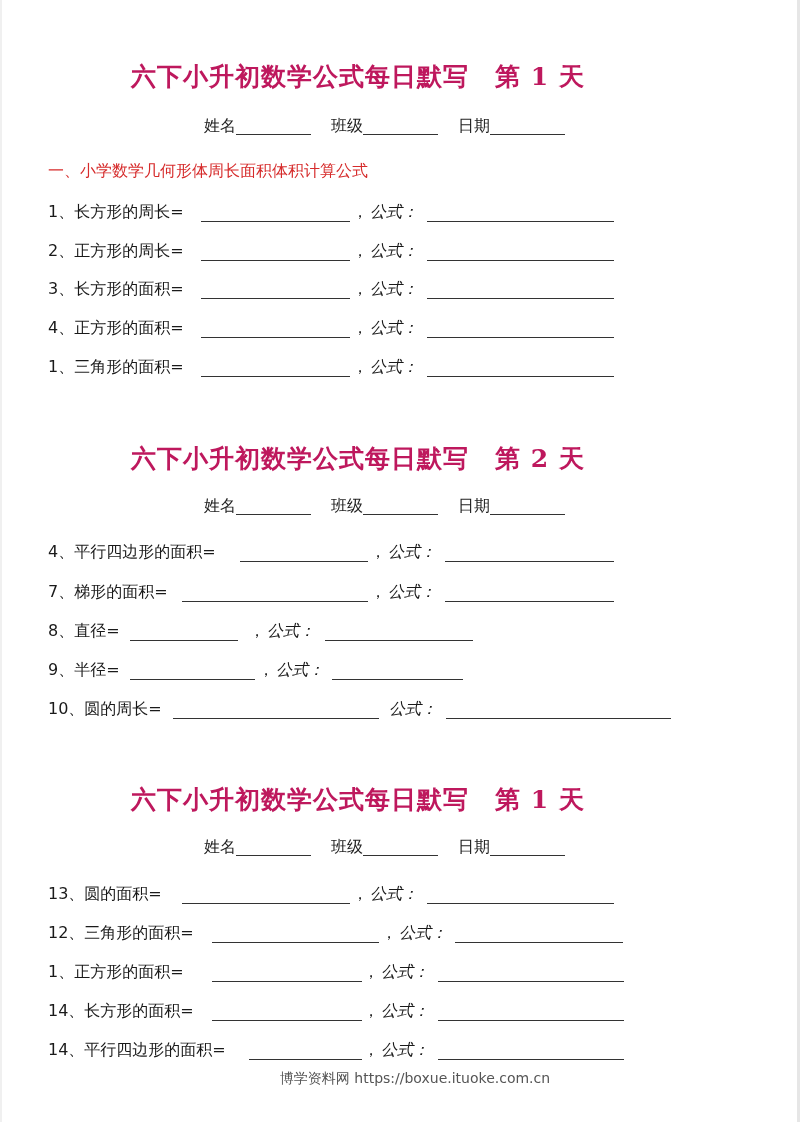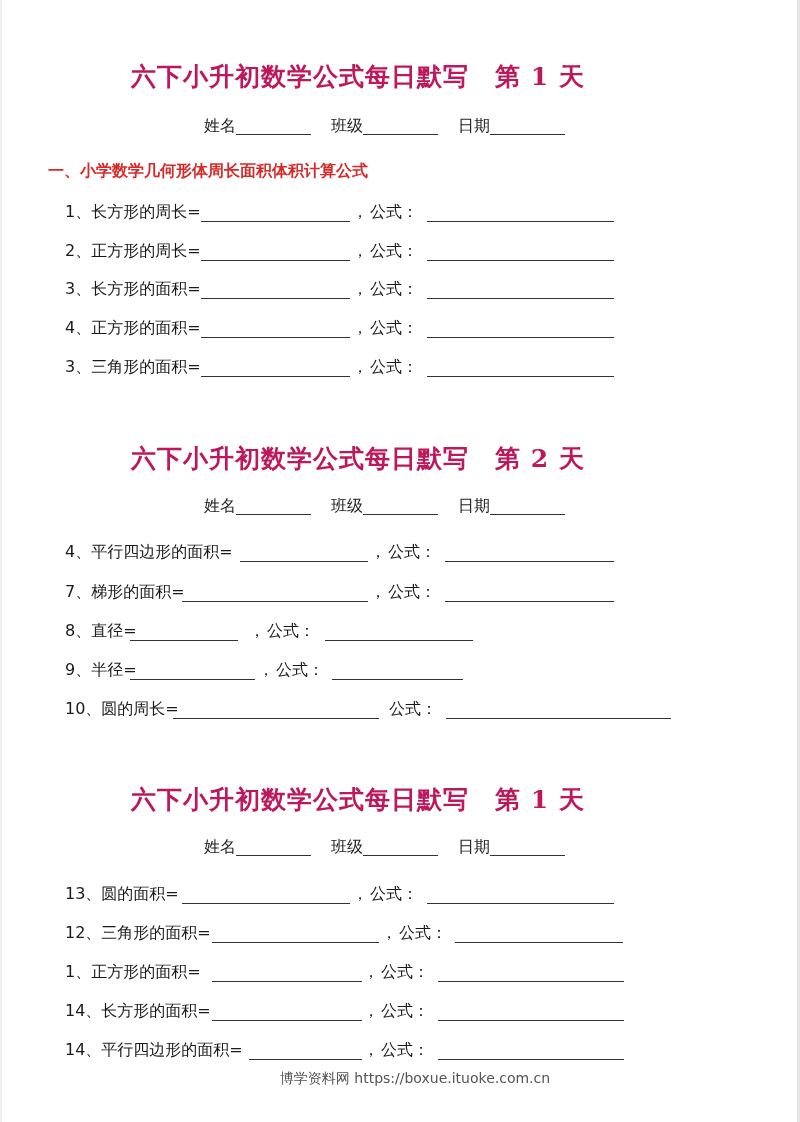--- a/index.html
+++ b/index.html
@@ -24,24 +24,24 @@
   .info .lbl { display: inline-block; }
   .info .blank { display: inline-block; width: 75px; border-bottom: 1px solid #333; height: 16px; margin-right: 20px; }
   .info .blank.last { margin-right: 0; }
   .heading {
     position: absolute; left: 48px; font-size: 16px; color: #d62b2b; white-space: nowrap;
   }
   .row {
     position: absolute; left: 48px; height: 22px; font-size: 16px; color: #1a1a1a; white-space: nowrap;
   }
   .row > * { position: absolute; top: 0; }
-  .row .label { left: 0; line-height: 22px; margin-left: 17px; }
+  .row .label { left: 0; line-height: 22px; }
   .row .ans { height: 20px; border-bottom: 1px solid #333; }
   .row .sep { line-height: 22px; }
-  .row .fml { line-height: 22px; }
+  .row .fml { line-height: 22px; font-style: italic; }
   .row .fans { height: 20px; border-bottom: 1px solid #333; }
   .footer {
     position: absolute; left: 0; width: 800px; top: 1070px; text-align: center;
     font-size: 14px; color: #555; padding-left: 15px;
   }
 </style>
 </head>
 <body>
 
 <div class="page-edge-left"></div>
@@ -49,21 +49,21 @@
 
 <div class="title" style="top:60px;">六下小升初数学公式每日默写　第 1 天</div>
 <div class="info" style="top:116px;">
   <span class="lbl">姓名</span>
   <span class="blank"></span>
   <span class="lbl">班级</span>
   <span class="blank"></span>
   <span class="lbl">日期</span>
   <span class="blank last"></span>
 </div>
-<div class="heading" style="top:161px;font-weight:bold;">一、小学数学几何形体周长面积体积计算公式</div>
+<div class="heading" style="top:161px;">一、小学数学几何形体周长面积体积计算公式</div>
 
 <div class="row" style="top:201px;">
   <span class="label">1、长方形的周长=</span>
   <span class="ans" style="left:153px;width:149px;"></span>
   <span class="sep" style="left:304px;">，</span>
   <span class="fml" style="left:322px;">公式：</span>
   <span class="fans" style="left:379px;width:187px;"></span>
 </div>
 <div class="row" style="top:240px;">
   <span class="label">2、正方形的周长=</span>
@@ -80,21 +80,21 @@
   <span class="fans" style="left:379px;width:187px;"></span>
 </div>
 <div class="row" style="top:317px;">
   <span class="label">4、正方形的面积=</span>
   <span class="ans" style="left:153px;width:149px;"></span>
   <span class="sep" style="left:304px;">，</span>
   <span class="fml" style="left:322px;">公式：</span>
   <span class="fans" style="left:379px;width:187px;"></span>
 </div>
 <div class="row" style="top:356px;">
-  <span class="label">3、三角形的面积=</span>
+  <span class="label">1、三角形的面积=</span>
   <span class="ans" style="left:153px;width:149px;"></span>
   <span class="sep" style="left:304px;">，</span>
   <span class="fml" style="left:322px;">公式：</span>
   <span class="fans" style="left:379px;width:187px;"></span>
 </div>
 
 <div class="title" style="top:442px;">六下小升初数学公式每日默写　第 2 天</div>
 <div class="info" style="top:496px;">
   <span class="lbl">姓名</span>
   <span class="blank"></span>

